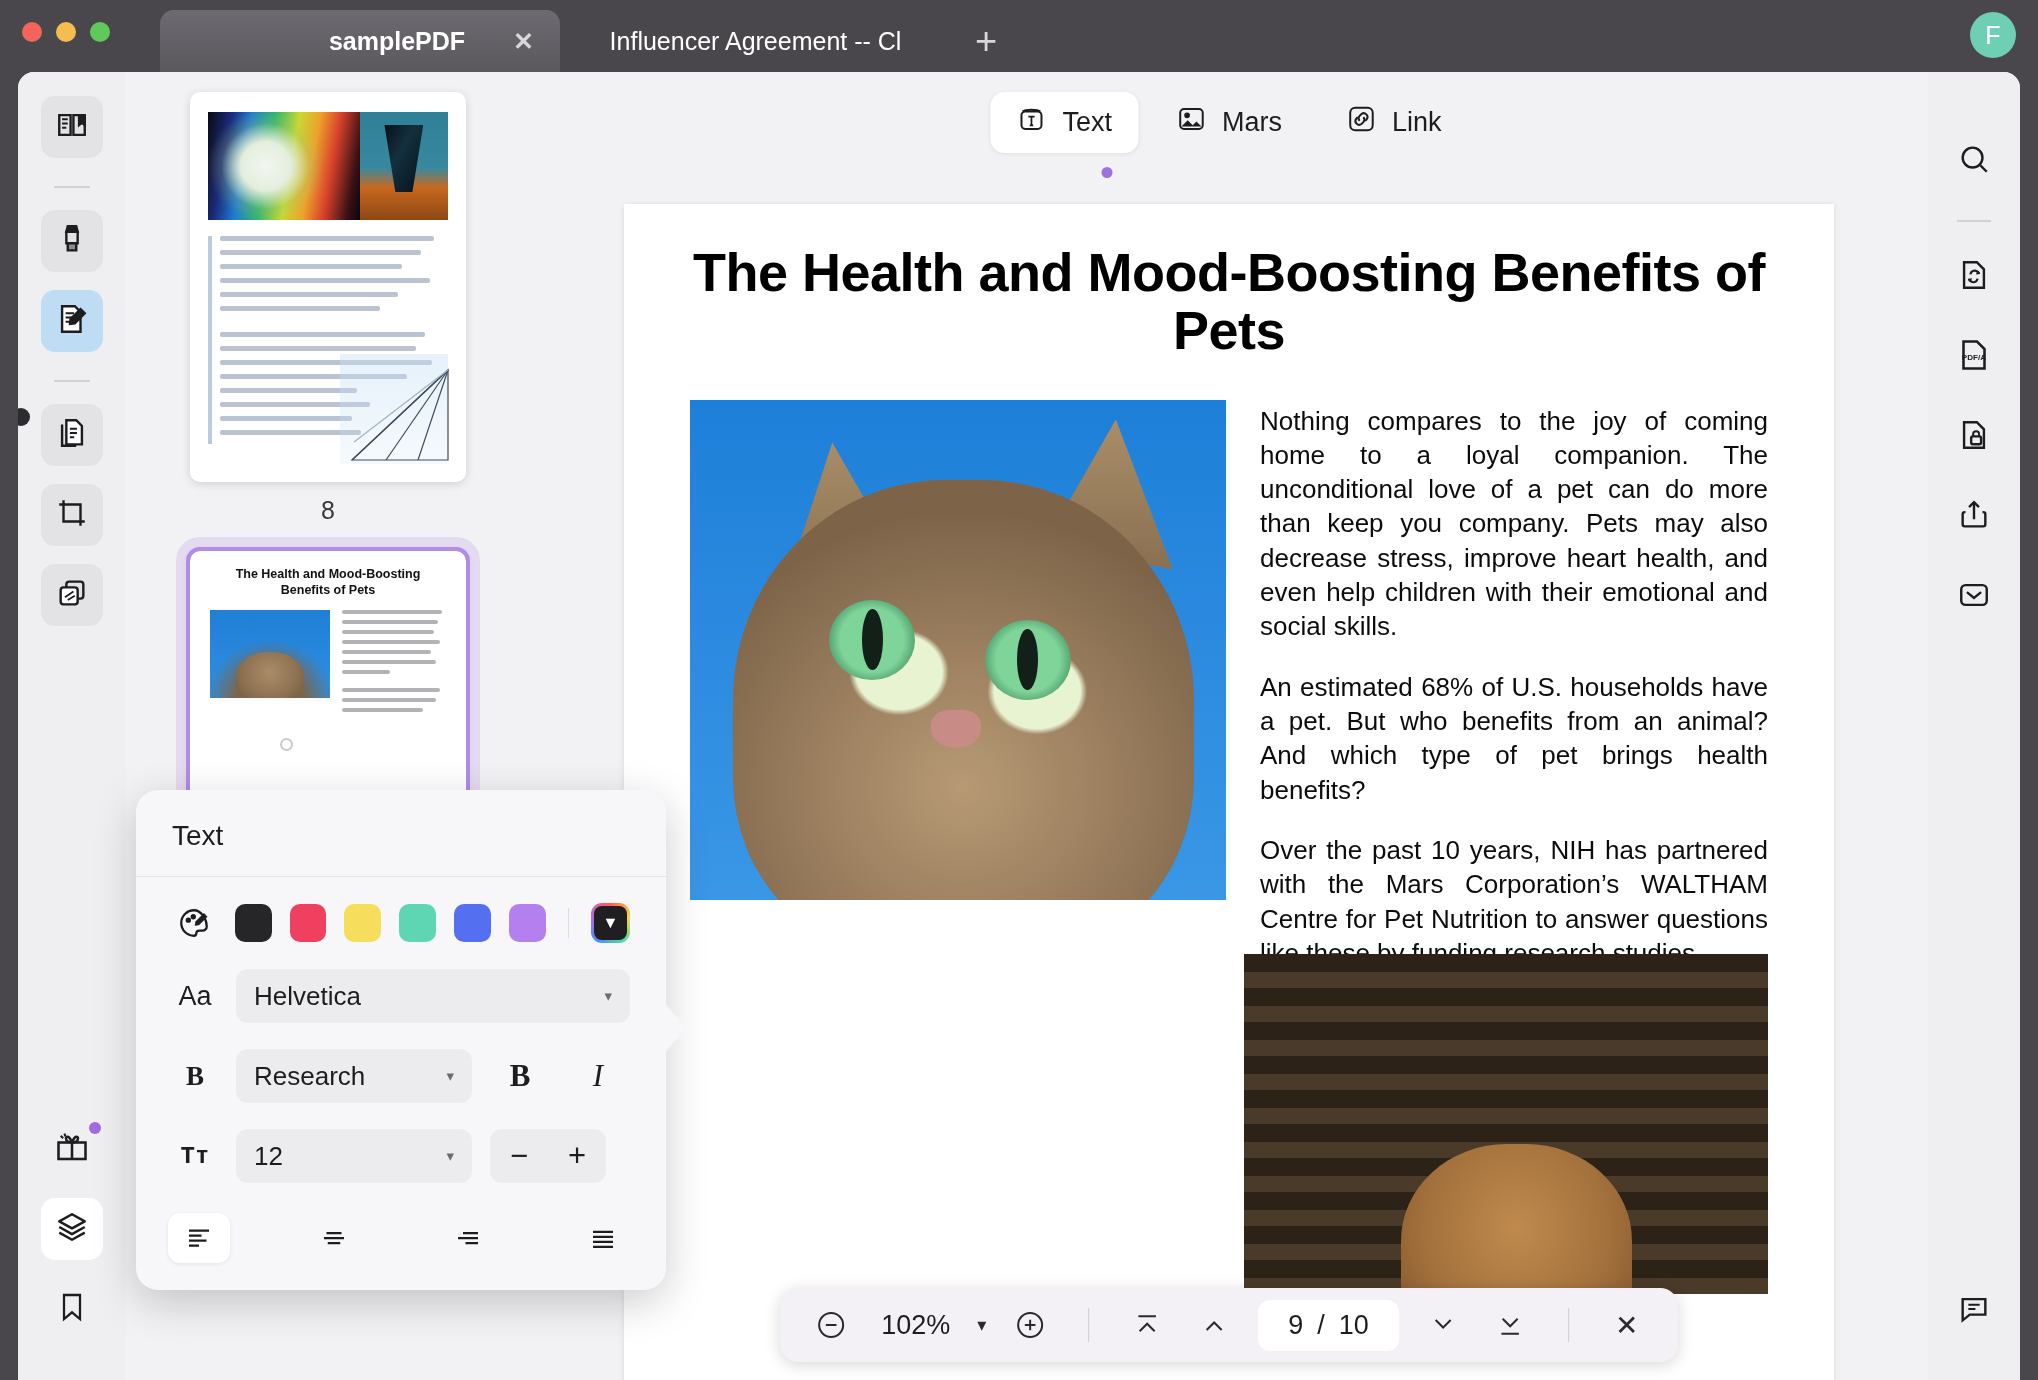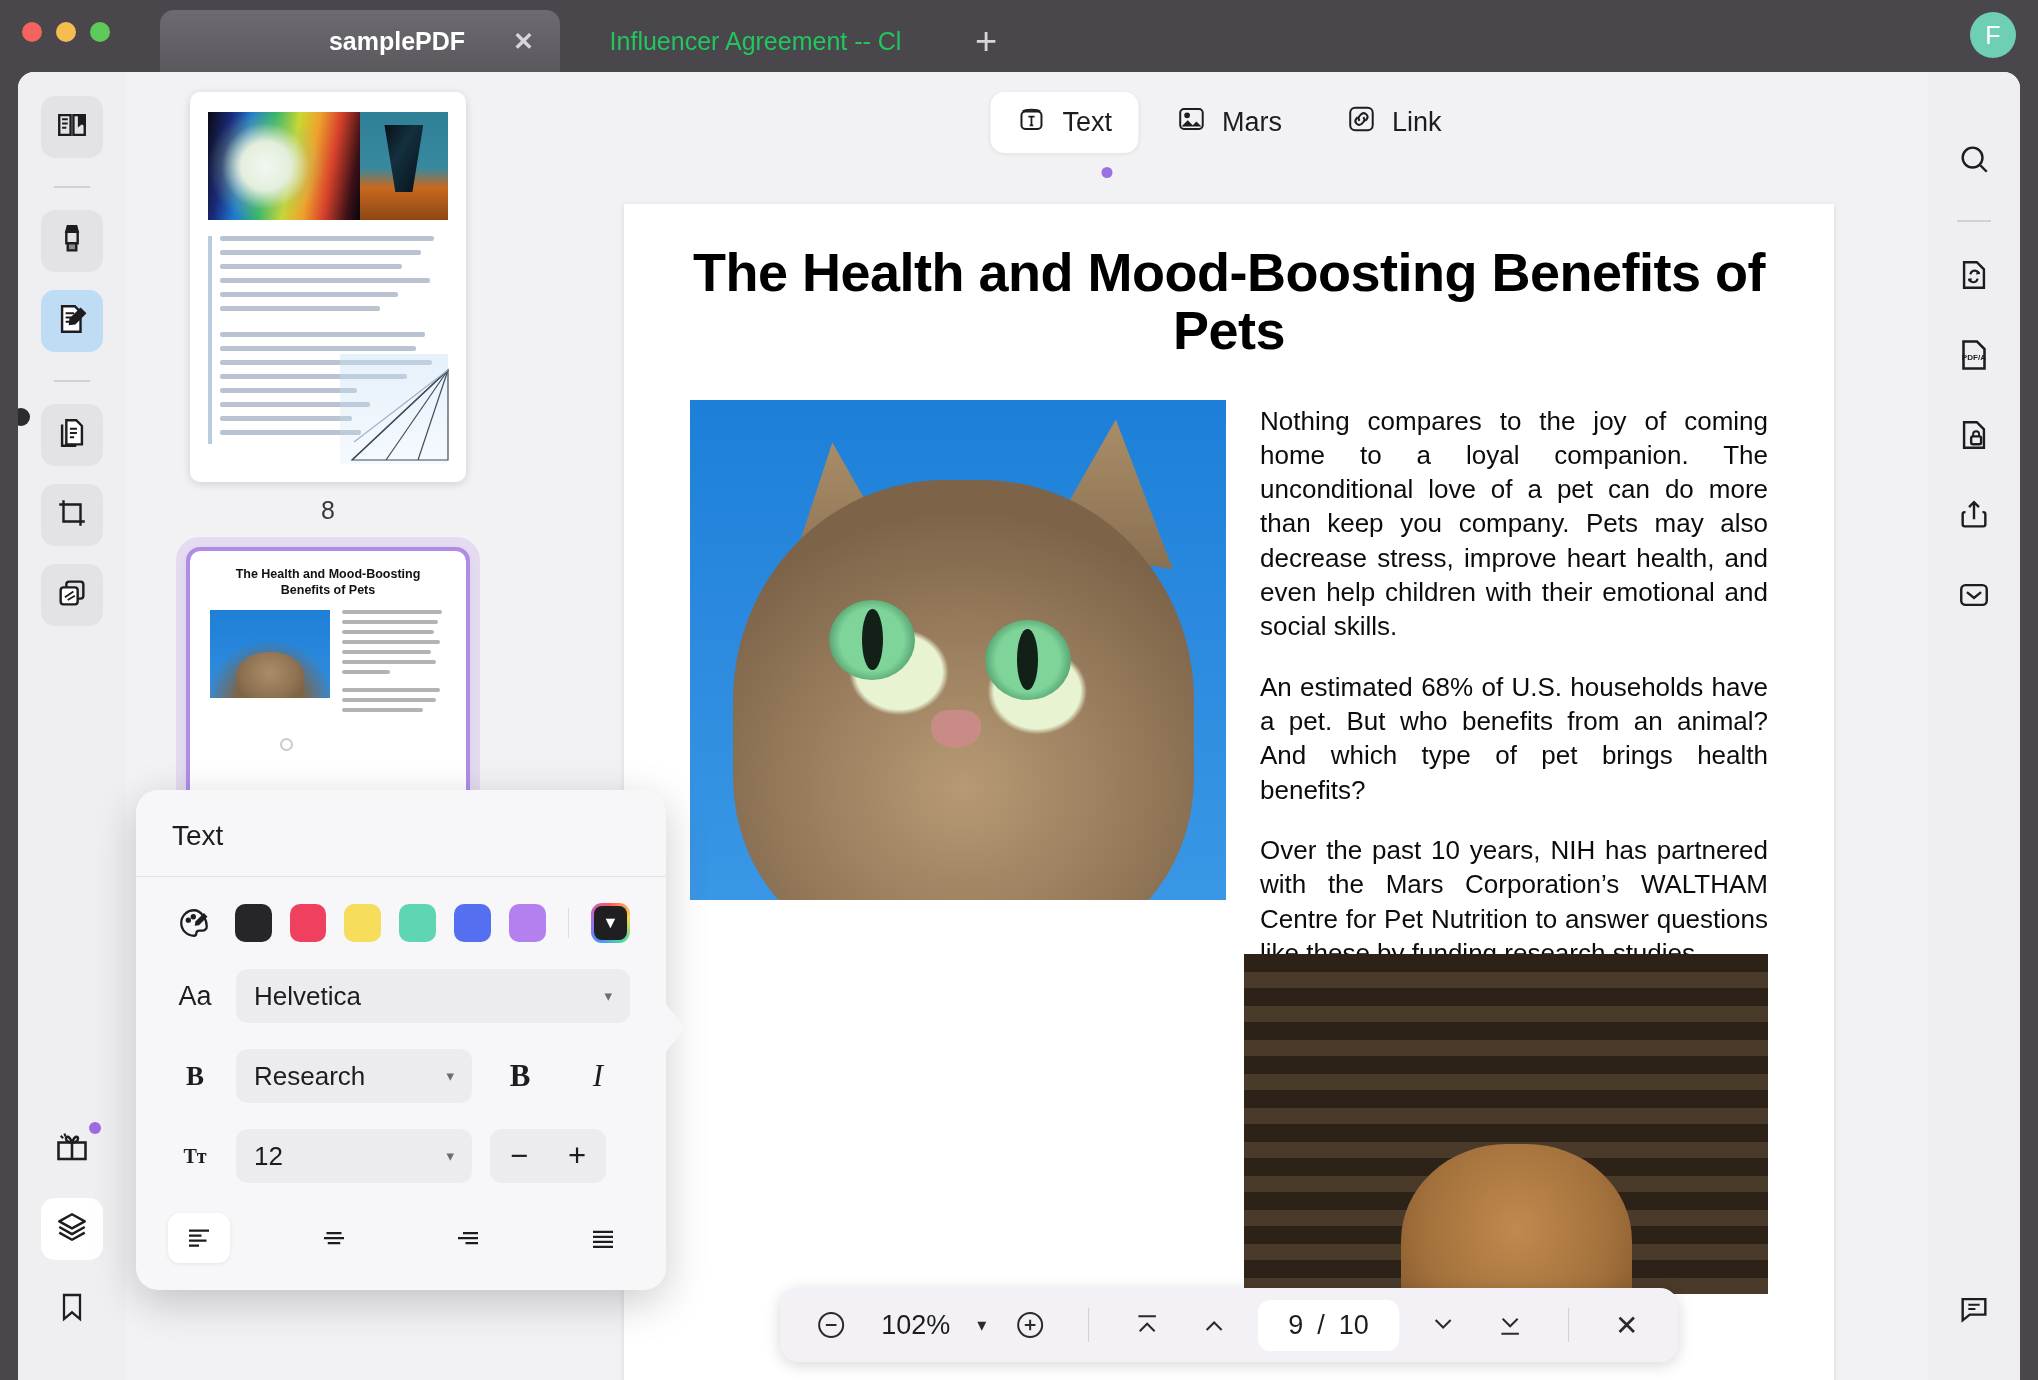--- a/index.html
+++ b/index.html
@@ -27,21 +27,21 @@
   .tab {
     height: 62px; display: flex; align-items: center; gap: 18px;
     padding: 0 26px 0 42px; border-radius: 14px 14px 0 0;
     font-size: 25px; color: #cfcdd2; min-width: 300px; justify-content: center;
     position: relative;
   }
   .tab.active {
     background: linear-gradient(180deg,#6e6a71 0%, #5a575d 100%);
     color: #ffffff; font-weight: bold; min-width: 400px; justify-content: flex-end;
   }
-  .tab.inactive { color: #22c55e; min-width: 375px; overflow: hidden; white-space: nowrap; text-align: center; }
+  .tab.inactive { color: #ffffff; min-width: 375px; overflow: hidden; white-space: nowrap; text-align: center; }
   .tab-close { font-size: 25px; color: #d8d6da; margin-left: 30px; }
   #newtab { margin-left: 18px; font-size: 38px; color: #d8d6da; line-height: 1; padding: 0 22px 12px; font-weight: 300; }
   #avatar {
     position: absolute; right: 22px; top: 12px; width: 46px; height: 46px;
     border-radius: 50%; background: #6fcfb4; color: #ffffff;
     display: flex; align-items: center; justify-content: center;
     font-size: 25px; font-weight: 500;
   }
 
   
@@ -730,21 +730,21 @@
         <div class="tp-ico" style="font-family:'Liberation Serif',serif;font-weight:bold">B</div>
         <div class="tp-select short">
           <span>Research</span>
           <span class="caret">▾</span>
         </div>
         <div class="tp-bi" style="font-weight:bold">B</div>
         <div class="tp-bi" style="font-style:italic">I</div>
       </div>
 
       <div class="tp-row">
-        <div class="tp-ico" style="font-family:Liberation Serif, serif;font-weight:bold;font-size:20px">Tᴛ</div>
+        <div class="tp-ico" style="font-family:Liberation Mono, monospace;font-weight:bold;font-size:24px">Tᴛ</div>
         <div class="tp-select short">
           <span>12</span>
           <span class="caret">▾</span>
         </div>
         <div class="tp-step">
           <div>−</div>
           <div>+</div>
         </div>
       </div>
 

